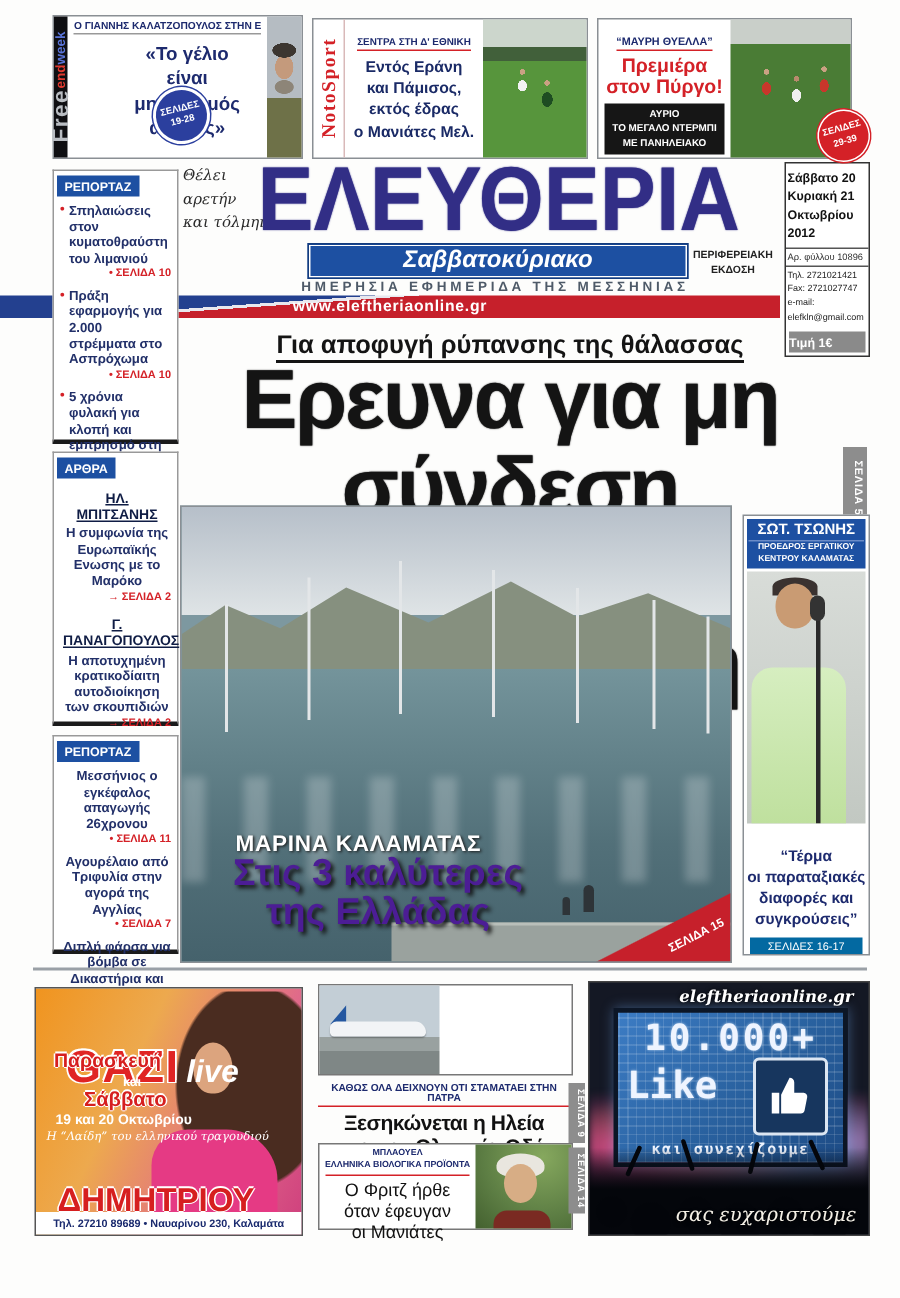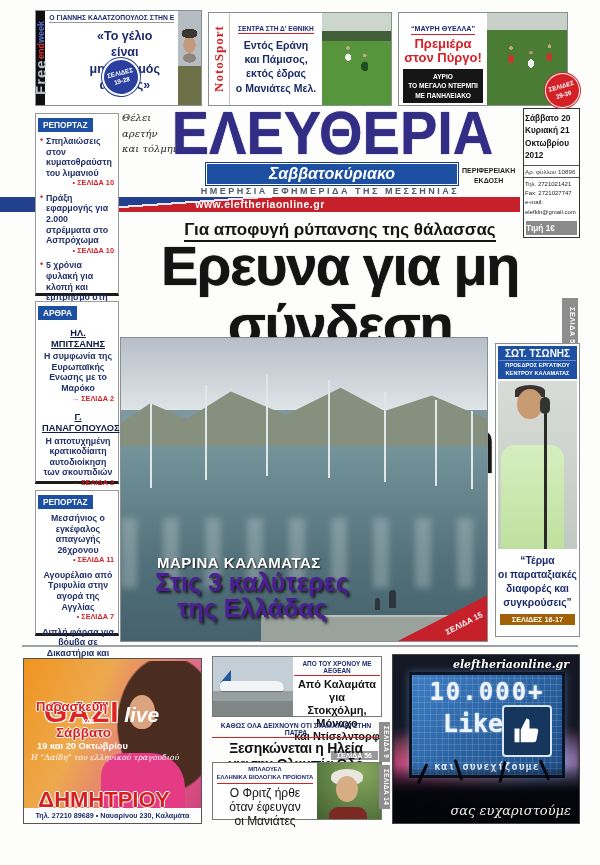--- a/index.html
+++ b/index.html
@@ -151,22 +151,22 @@
   .ts-name{font-size:10px;font-weight:bold;border-bottom:1px solid #6b8cc8;padding-bottom:1px;margin-bottom:1px;}
   .ts-title{font-size:5.7px;line-height:1.35;font-weight:bold;}
   .ts-photo{position:relative;height:168px;margin:0 2px;background:linear-gradient(#d8dcd8,#c2c8c2);overflow:hidden;}
   .ts-headc{position:absolute;left:24%;top:8px;width:26px;height:30px;background:#c99b73;
         border-radius:50% 50% 48% 48%;}
   .ts-hair{position:absolute;left:22%;top:4px;width:30px;height:12px;background:#3a3230;border-radius:50% 50% 0 0;}
   .ts-shirt{position:absolute;left:4%;bottom:0;width:80%;height:62%;
         background:linear-gradient(#d6eec0,#bfe09e);border-radius:14px 14px 0 0;}
   .ts-mic{position:absolute;left:58%;top:30px;bottom:0;width:3px;background:#2a2a2a;}
   .ts-michead{position:absolute;left:calc(58% - 4px);top:16px;width:10px;height:17px;background:#333;border-radius:5px;}
-  .ts-quote{color:#1d2a6e;font-weight:bold;font-size:10.3px;line-height:1.35;padding:5px 2px 4px 2px;}
-  .ts-badge{background:#a16207;color:#fff;font-size:7.3px;font-weight:bold;margin:0 4px;padding:1px 0;}
+  .ts-quote{color:#1d2a6e;font-weight:bold;font-size:10.3px;line-height:1.35;padding:16px 2px 4px 2px;}
+  .ts-badge{background:#0369a1;color:#fff;font-size:7.3px;font-weight:normal;margin:0 4px;padding:1px 0;}
 
   
   #gazi{left:23px;top:658px;width:177px;height:164px;border:1px solid #555;overflow:hidden;
         background:linear-gradient(115deg,#f0941f 0%,#eda94e 35%,#e06a8a 70%,#cf3f7d 100%);}
   .gz-hair{position:absolute;right:-14px;top:2px;width:112px;height:150px;
         background:radial-gradient(ellipse at 58% 42%,#4a2c20 54%,transparent 56%);}
   .gz-face{position:absolute;right:46px;top:36px;width:26px;height:34px;background:#dca47e;
         border-radius:50% 50% 45% 45%;}
   .gz-dress{position:absolute;right:16px;bottom:12px;width:84px;height:58px;background:#e53a84;
         border-radius:24px 34px 0 0;}
@@ -229,23 +229,23 @@
   .fb-site{position:absolute;right:10px;top:3px;color:#fff;font-family:"DejaVu Serif",serif;
         font-style:italic;font-weight:bold;font-size:11px;text-shadow:0 0 3px #000;z-index:4;}
   .fb-board{position:absolute;left:16px;top:17px;width:150px;height:100px;border:3px solid #0c1626;
         box-shadow:0 0 8px rgba(120,180,255,.4);z-index:3;
         background-image:repeating-linear-gradient(0deg,rgba(255,255,255,.13) 0 1px,transparent 1px 6px),
           repeating-linear-gradient(90deg,rgba(255,255,255,.13) 0 1px,transparent 1px 6px),
           linear-gradient(135deg,#3c7cc4,#29619f 55%,#1d4b85);}
   .fb-num{position:absolute;left:0;top:3px;width:100%;text-align:center;
         font-family:"DejaVu Sans Mono",monospace;font-weight:bold;color:#eef4ff;font-size:24px;
         letter-spacing:2px;text-shadow:0 0 2px #bcd4ee;}
-  .fb-like{position:absolute;left:6px;top:34px;width:86px;text-align:center;
+  .fb-like{position:absolute;left:6px;top:34px;width:86px;
         font-family:"DejaVu Sans Mono",monospace;font-weight:bold;color:#eef4ff;font-size:25px;
-        text-shadow:0 0 2px #bcd4ee;padding-left:12px;}
+        text-shadow:0 0 2px #bcd4ee;}
   .fb-thumb{position:absolute;right:10px;top:30px;width:46px;height:48px;background:#17365e;
         border:2px solid #dce6f2;border-radius:4px;display:flex;align-items:center;justify-content:center;}
   .fb-tag{position:absolute;bottom:3px;left:0;width:100%;text-align:center;
         font-family:"DejaVu Sans Mono",monospace;font-weight:bold;color:#eef4ff;font-size:10px;letter-spacing:1px;}
   .fb-crowd{position:absolute;left:0;right:0;bottom:0;height:58px;z-index:4;
      background:radial-gradient(circle at 8% 74%,#03050a 10px,transparent 11px),
        radial-gradient(circle at 22% 86%,#03050a 13px,transparent 14px),
        radial-gradient(circle at 38% 76%,#03050a 11px,transparent 12px),
        radial-gradient(circle at 54% 88%,#03050a 14px,transparent 15px),
        radial-gradient(circle at 70% 78%,#03050a 12px,transparent 13px),
@@ -505,29 +505,20 @@
       <span>ΔΗΜΗΤΡΙΟΥ</span>
     </div>
     <div class="gz-foot">Τηλ. 27210 89689 • Ναυαρίνου 230, Καλαμάτα</div>
   </div>
 
   <div class="abs" id="aegean">
     <div class="ae-photo">
       <div class="ae-tail"></div>
       <div class="ae-body"></div>
     </div>
-    <div class="ae-main">
-      <span class="ae-kick">ΑΠΟ ΤΟΥ ΧΡΟΝΟΥ ΜΕ AEGEAN</span>
-      <div class="ae-head">
-        <span>Από Καλαμάτα για</span><br>
-        <span>Στοκχόλμη, Μόναχο</span><br>
-        <span>και Ντίσελντορφ</span>
-      </div>
-      <div class="ae-bdg"><span>ΣΕΛΙΔΑ 56</span></div>
-    </div>
   </div>
 
   <div class="abs" id="ileia">
     <span class="il-kick">ΚΑΘΩΣ ΟΛΑ ΔΕΙΧΝΟΥΝ ΟΤΙ ΣΤΑΜΑΤΑΕΙ ΣΤΗΝ ΠΑΤΡΑ</span>
     <div class="il-head">
       <span>Ξεσηκώνεται η Ηλεία</span><br>
       <span>για την Ολυμπία Οδό</span>
     </div>
   </div>
   <div class="vtab" id="iltab">ΣΕΛΙΔΑ 9</div>

